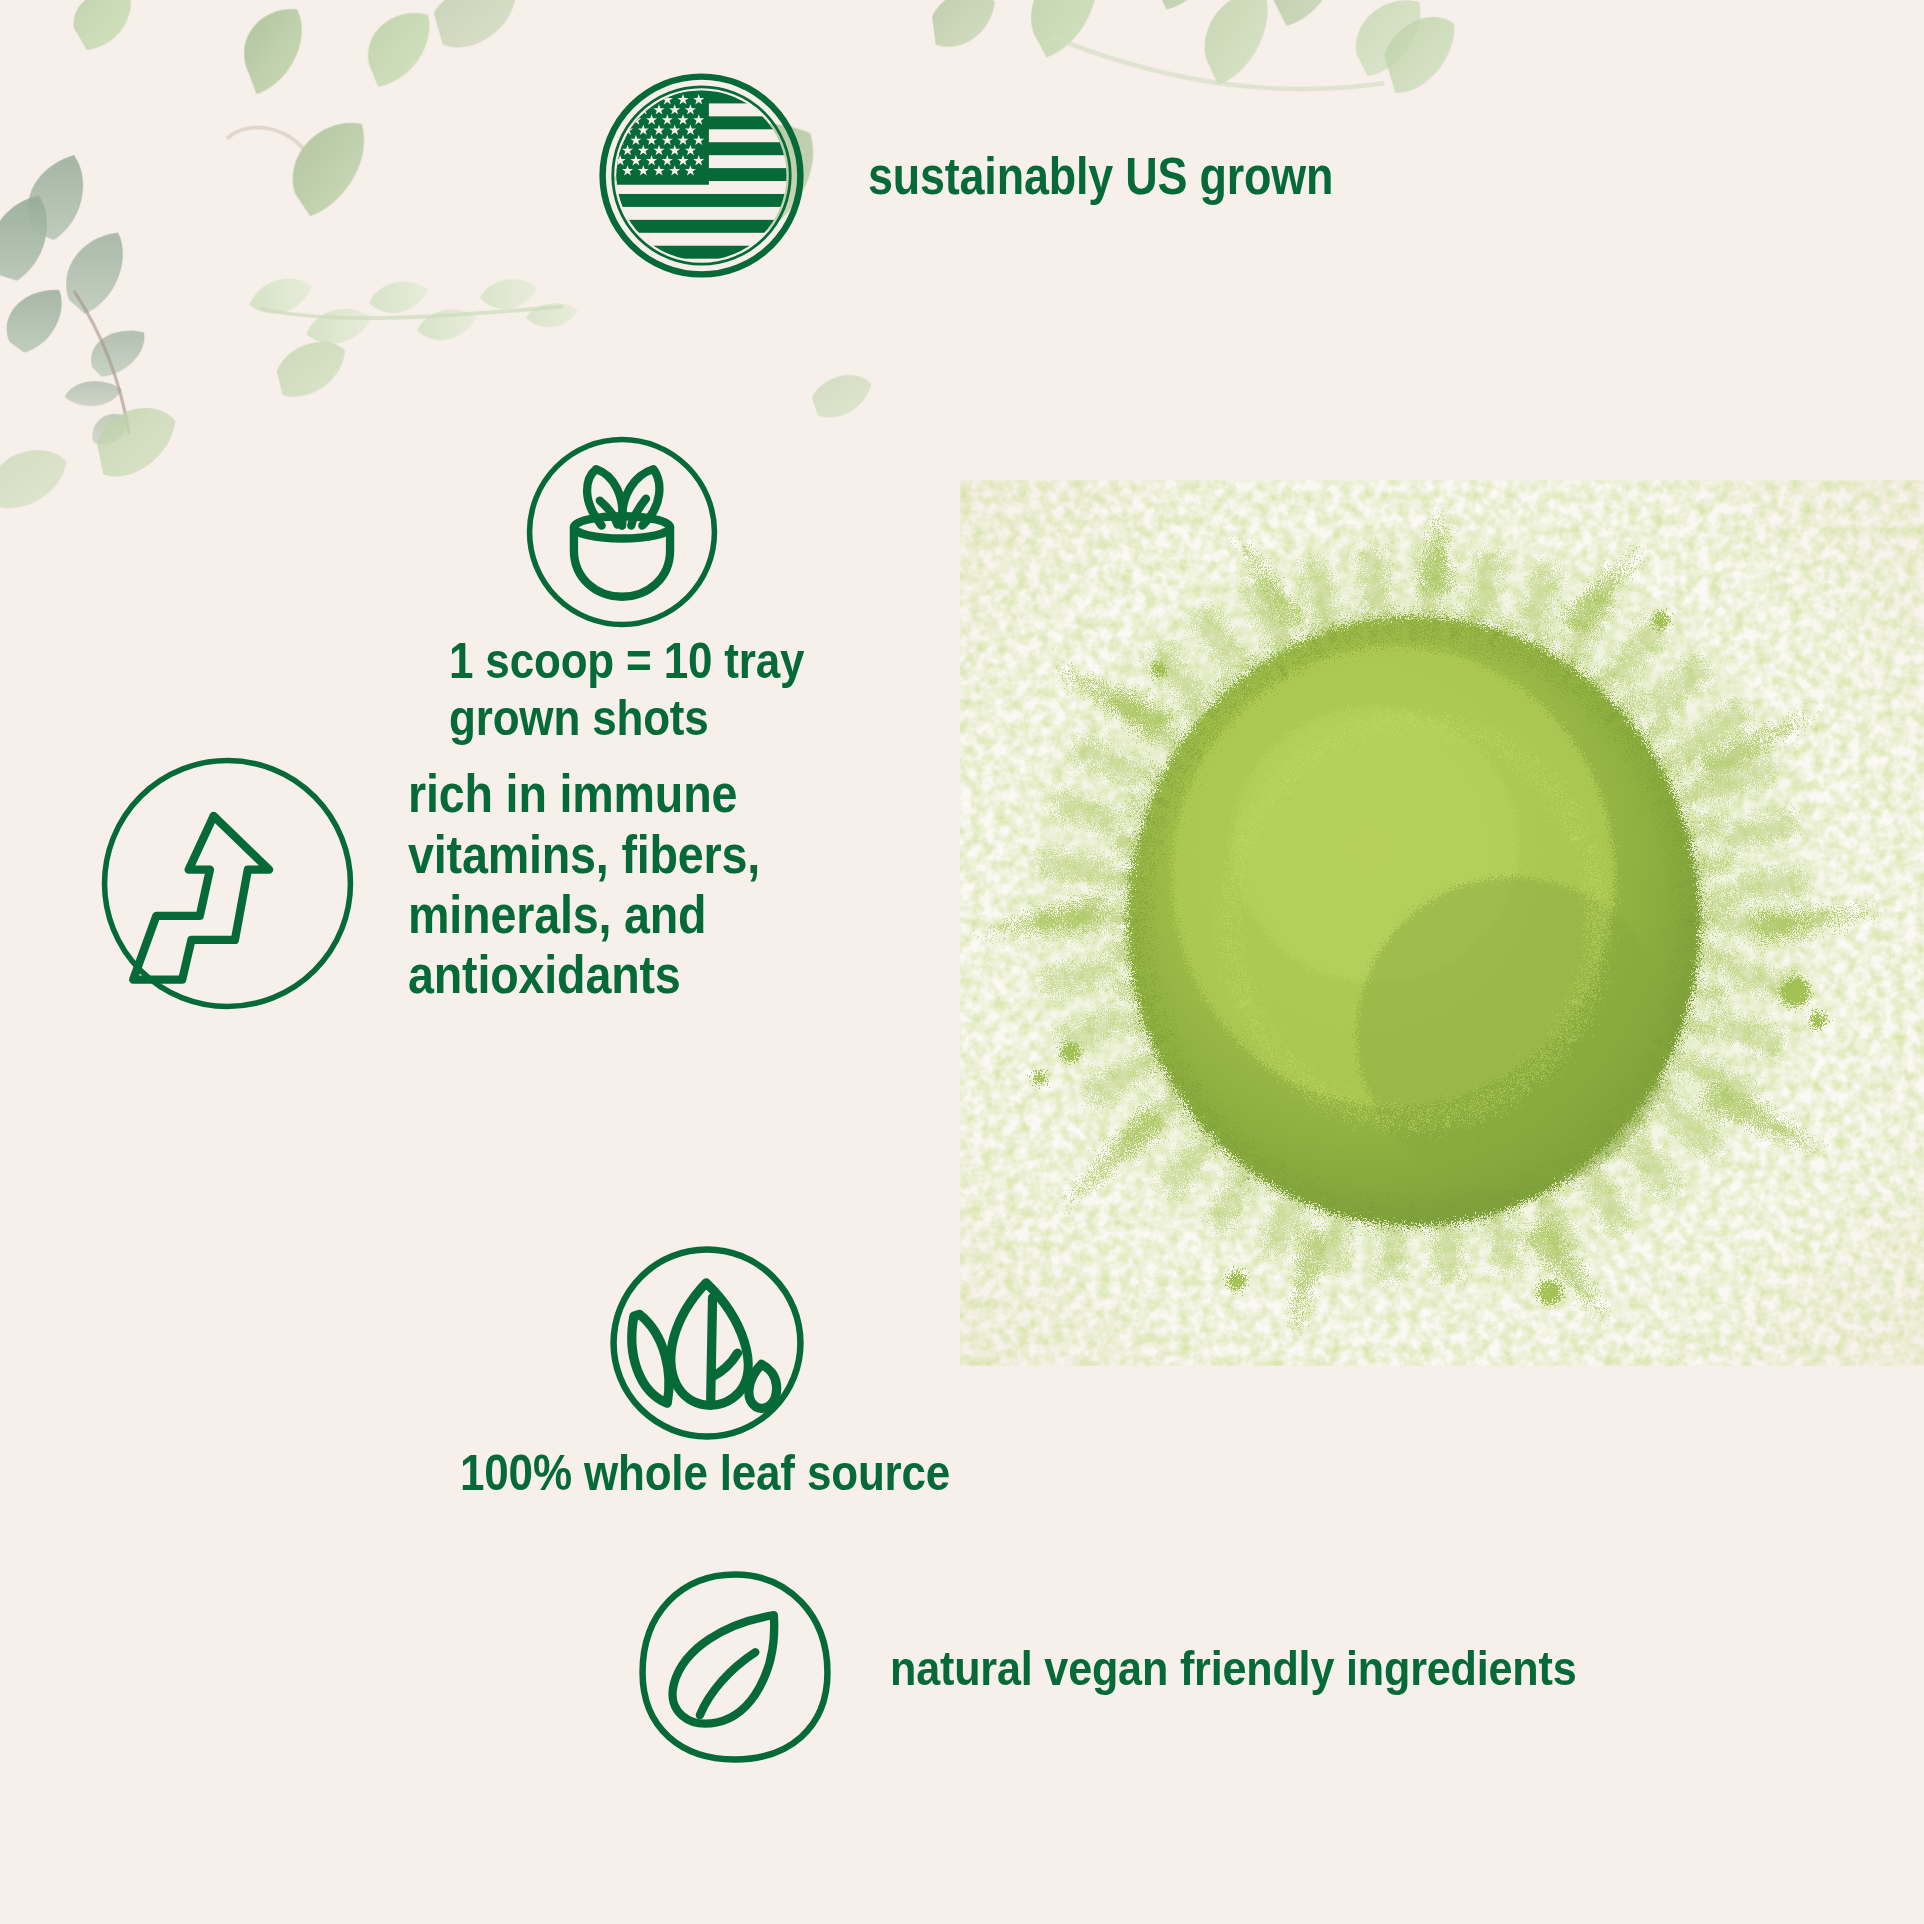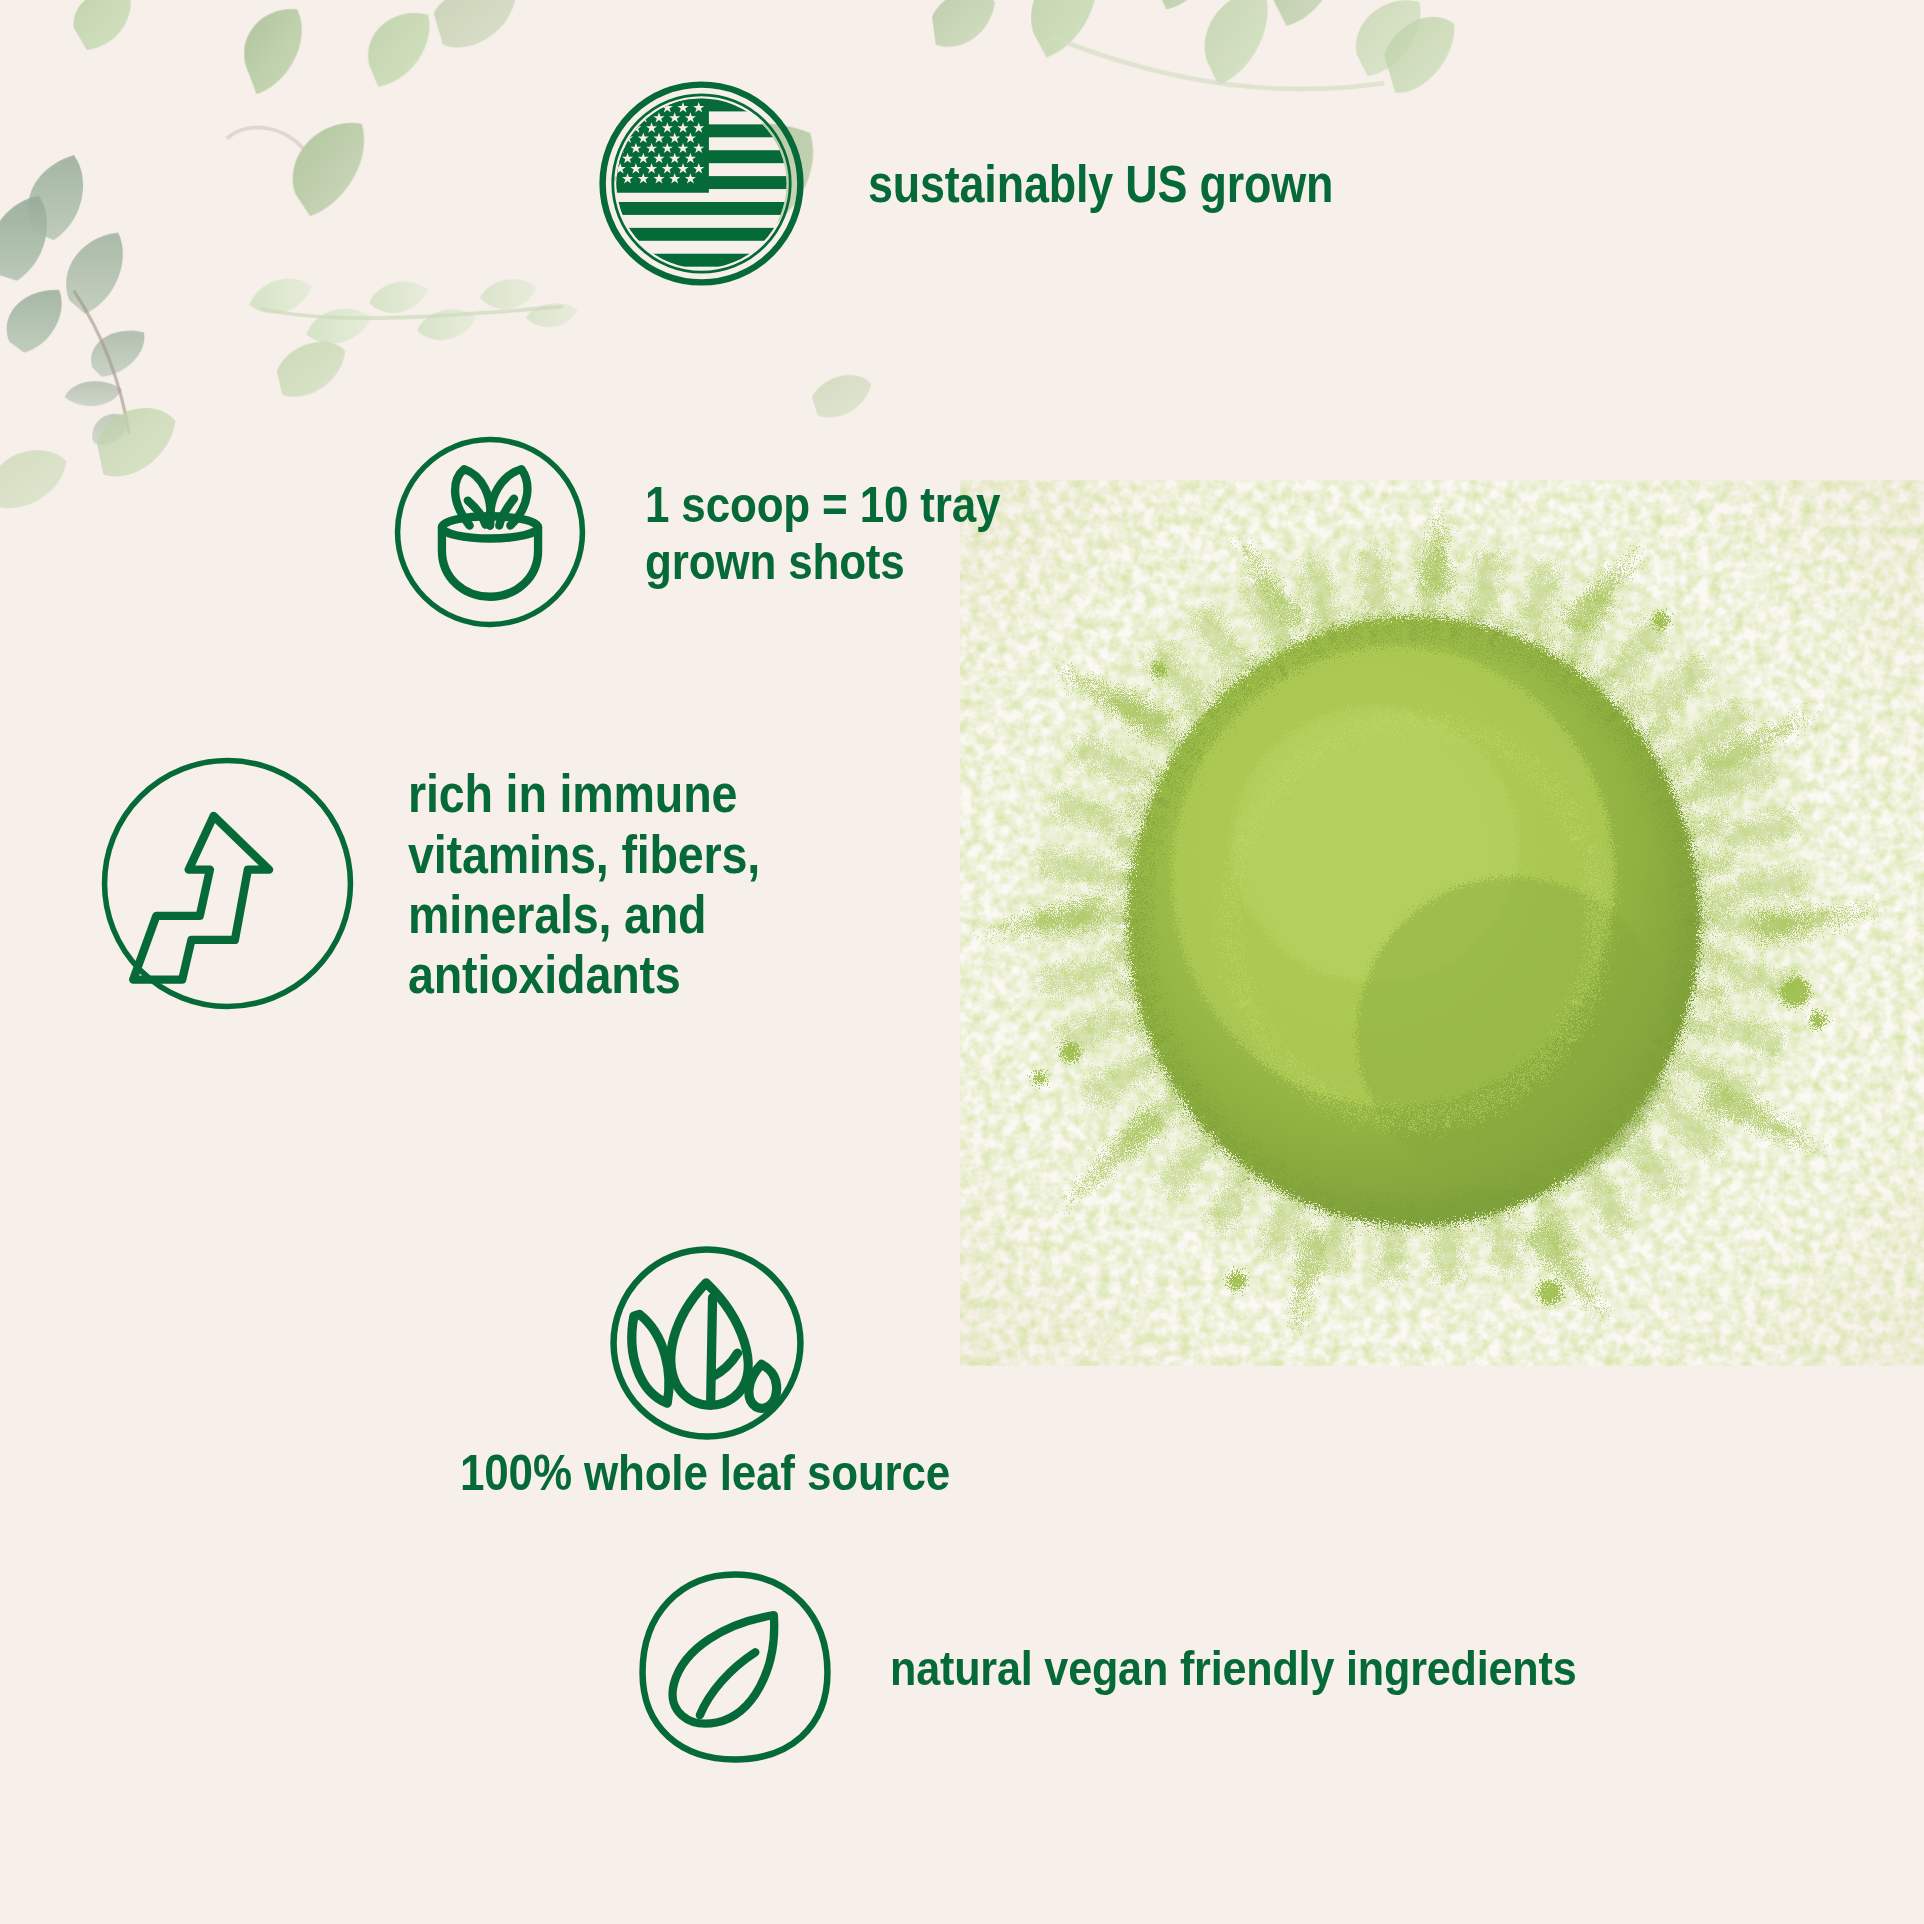--- a/index.html
+++ b/index.html
@@ -58,24 +58,24 @@
     font-family: "Liberation Sans", sans-serif;
     font-weight: bold;
     letter-spacing: -0.2px;
     white-space: pre-line;
     line-height: 1.14;
     transform: scaleX(0.88);
     transform-origin: left center;
   }
 
   
-  #feature-us-grown      { left: 598px;  top: 80px;   }
+  #feature-us-grown      { left: 598px;  top: 72px;   }
   #feature-us-grown .feat-text   { font-size: 51px; margin-left: 63px; }
 
-  #feature-scoop         { left: 392px;  top: 434px;  }
+  #feature-scoop         { left: 392px;  top: 434px; flex-direction: column;  }
   #feature-scoop .feat-text      { font-size: 50px; margin-left: 57px; }
 
   #feature-rich          { left: 99px;  top: 755px;  }
   #feature-rich .feat-text       { font-size: 53px; margin-left: 52px; }
 
   #feature-whole-leaf    { left: 397px;  top: 1244px; flex-direction: column; }
   #feature-whole-leaf .feat-text { font-size: 50px; margin-left: 63px; }
 
   #feature-vegan         { left: 637px;  top: 1569px; }
   #feature-vegan .feat-text      { font-size: 49px; margin-left: 57px; }

